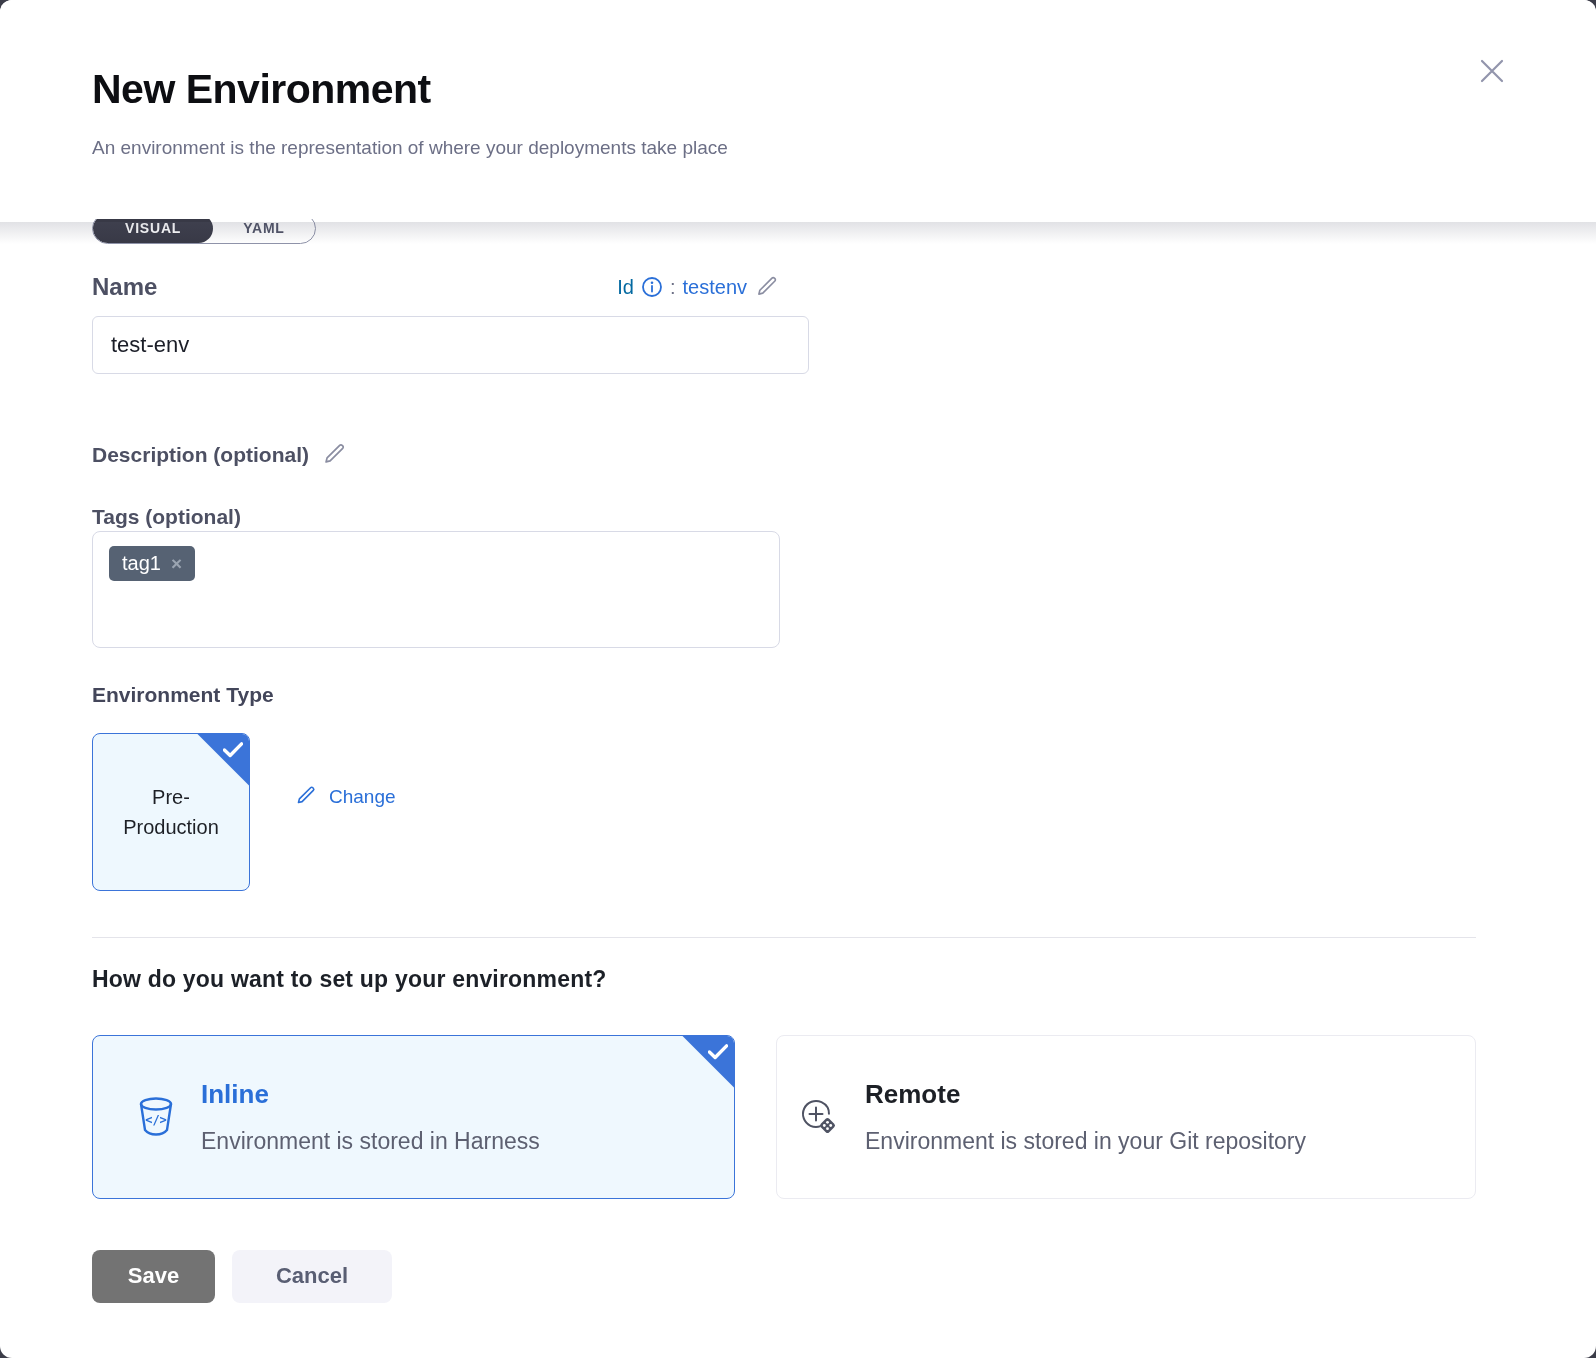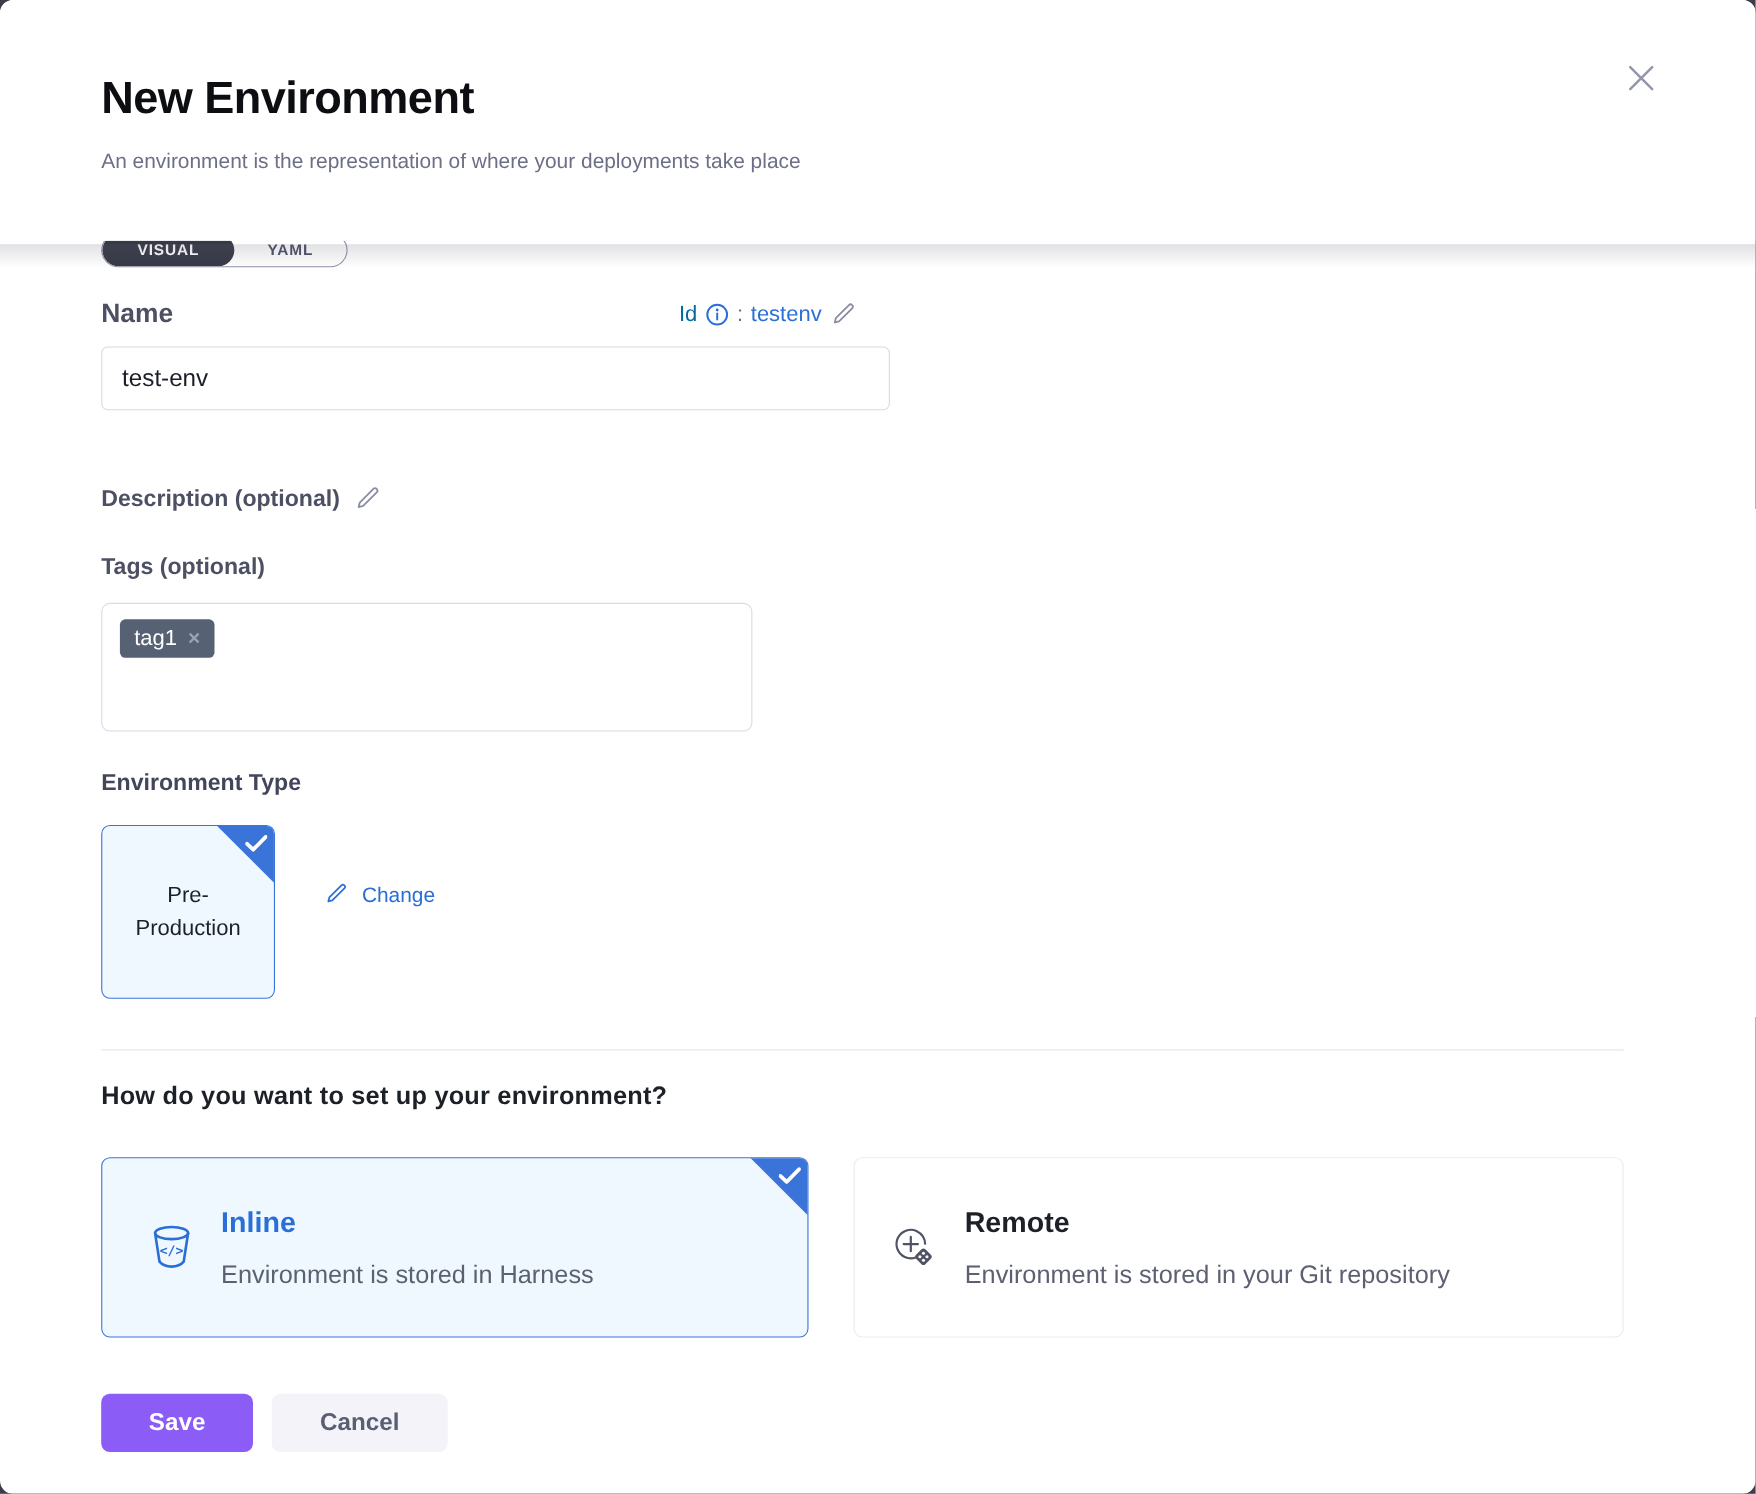--- a/index.html
+++ b/index.html
@@ -118,22 +118,22 @@
   }
   
   .desc-row {
     margin-top: 66px;
     display: flex; align-items: center; gap: 12px;
   }
   .desc-row .field-label, .tags-label, .env-label { font-size: 21px; }
   
   .tags-label { margin-top: 35px; }
   .tags-box {
-    margin-top: 20px;
-    width: 592px; height: 117px;
+    margin-top: 2px;
+    width: 688px; height: 117px;
     border: 1px solid #d8dae6;
     border-radius: 8px;
     padding: 14px 16px;
     background: #fff;
     cursor: text;
   }
   .tag-chip {
     display: inline-flex; align-items: center; gap: 10px;
     background: #566273;
     color: #ffffff;
@@ -208,39 +208,39 @@
   }
   .setup-card.selected {
     width: 643px;
     background: #eff8fe;
     border: 1px solid #3b74d9;
   }
   .setup-card.unselected {
     width: 700px;
     background: #ffffff;
     border: 1px solid #ebebf1;
-    padding-left: 32px;
+    padding-left: 20px;
   }
   .setup-card-title { font-size: 26px; font-weight: 700; color: #1d2026; margin-bottom: 18px; }
   .setup-card.selected .setup-card-title { color: #2a6fd8; }
   .setup-card-desc { font-size: 23px; color: #5d6071; }
   .setup-icon { flex: 0 0 auto; display: flex; align-items: center; }
   
   .actions {
     margin-top: 51px;
     display: flex; gap: 17px;
   }
   .btn {
     height: 53px;
     border: none; border-radius: 8px;
     font-size: 22px; font-weight: 700;
     cursor: pointer;
     font-family: inherit;
   }
-  .btn-save { width: 138px; background: #8b5cf6; color: #ffffff; }
+  .btn-save { width: 123px; background: #737373; color: #ffffff; }
   .btn-cancel { width: 160px; background: #f3f3f9; color: #595e73; }
 </style>
 </head>
 <body>
 
 <div class="modal">
 
   <div class="modal-header">
     <h1 class="modal-title">New Environment</h1>
     <p class="modal-subtitle">An environment is the representation of where your deployments take place</p>

